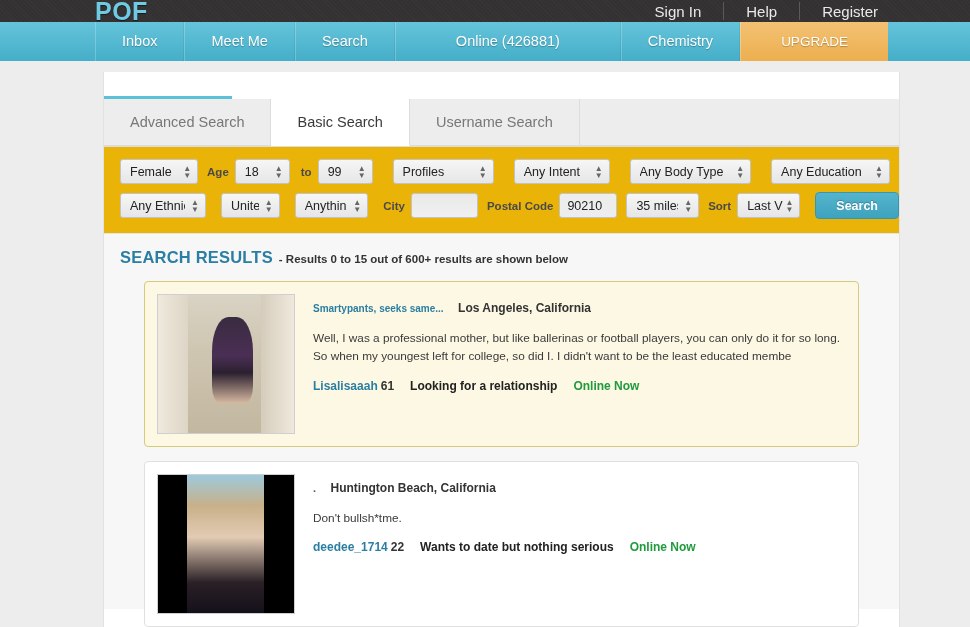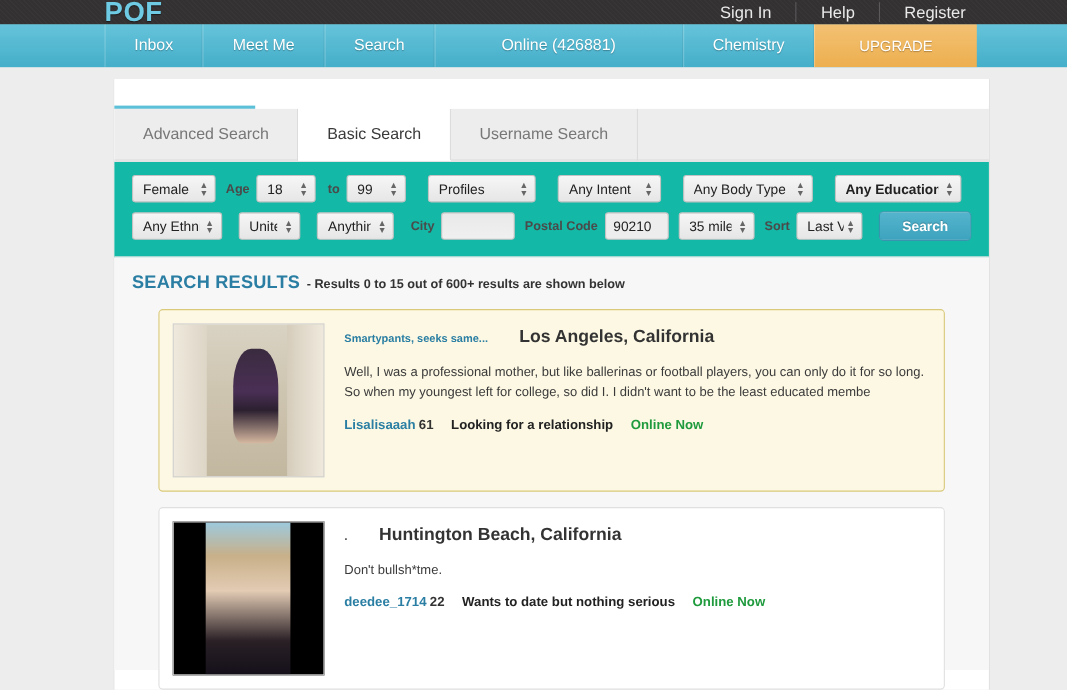--- a/index.html
+++ b/index.html
@@ -124,22 +124,22 @@
     border-bottom: 1px solid #ffffff;
   }
   .tab.filler {
     flex: 1;
     border-right: none;
     background: #ededed;
   }
 
   
   .filters {
-    background: #14b8a6;
-    padding: 12px 16px 14px 16px;
+    background: #eab308;
+    padding: 12px 0 14px 16px;
     border-bottom: 1px solid #e4e4e4;
   }
   .frow {
     display: flex;
     align-items: center;
     margin-bottom: 8px;
   }
   .frow:last-child { margin-bottom: 0; }
 
   .sel {
@@ -312,24 +312,24 @@
   }
   .line1 { margin-bottom: 13px; }
   .headline {
     color: #2a7ea3;
     font-size: 10px;
     font-weight: bold;
     text-decoration: none;
   }
   .headline.tiny { font-size: 11px; color: #555; font-weight: bold; }
   .loc {
-    font-size: 16px;
+    font-size: 12px;
     color: #333;
     font-weight: bold;
-    margin-left: 24px;
+    margin-left: 10px;
   }
   .blurb {
     font-size: 11.8px;
     color: #3a3a3a;
     line-height: 1.55;
     margin-bottom: 13px;
     max-width: 545px;
   }
   .metaline { font-size: 12px; }
   .uname {
@@ -427,21 +427,21 @@
       </div>
 
       <div class="sel w-body" style="margin-left:11px;">
         <span class="lbl">Any Body Type</span>
         <span class="arrows">
             <i>▲</i>
             <i>▼</i>
           </span>
       </div>
 
-      <div class="sel w-edu" style="margin-left:11px;font-weight:bold;">
+      <div class="sel w-edu" style="margin-left:11px;">
         <span class="lbl">Any Education</span>
         <span class="arrows">
             <i>▲</i>
             <i>▼</i>
           </span>
       </div>
     </div>
 
     <div class="frow">
       <div class="sel w-eth">

